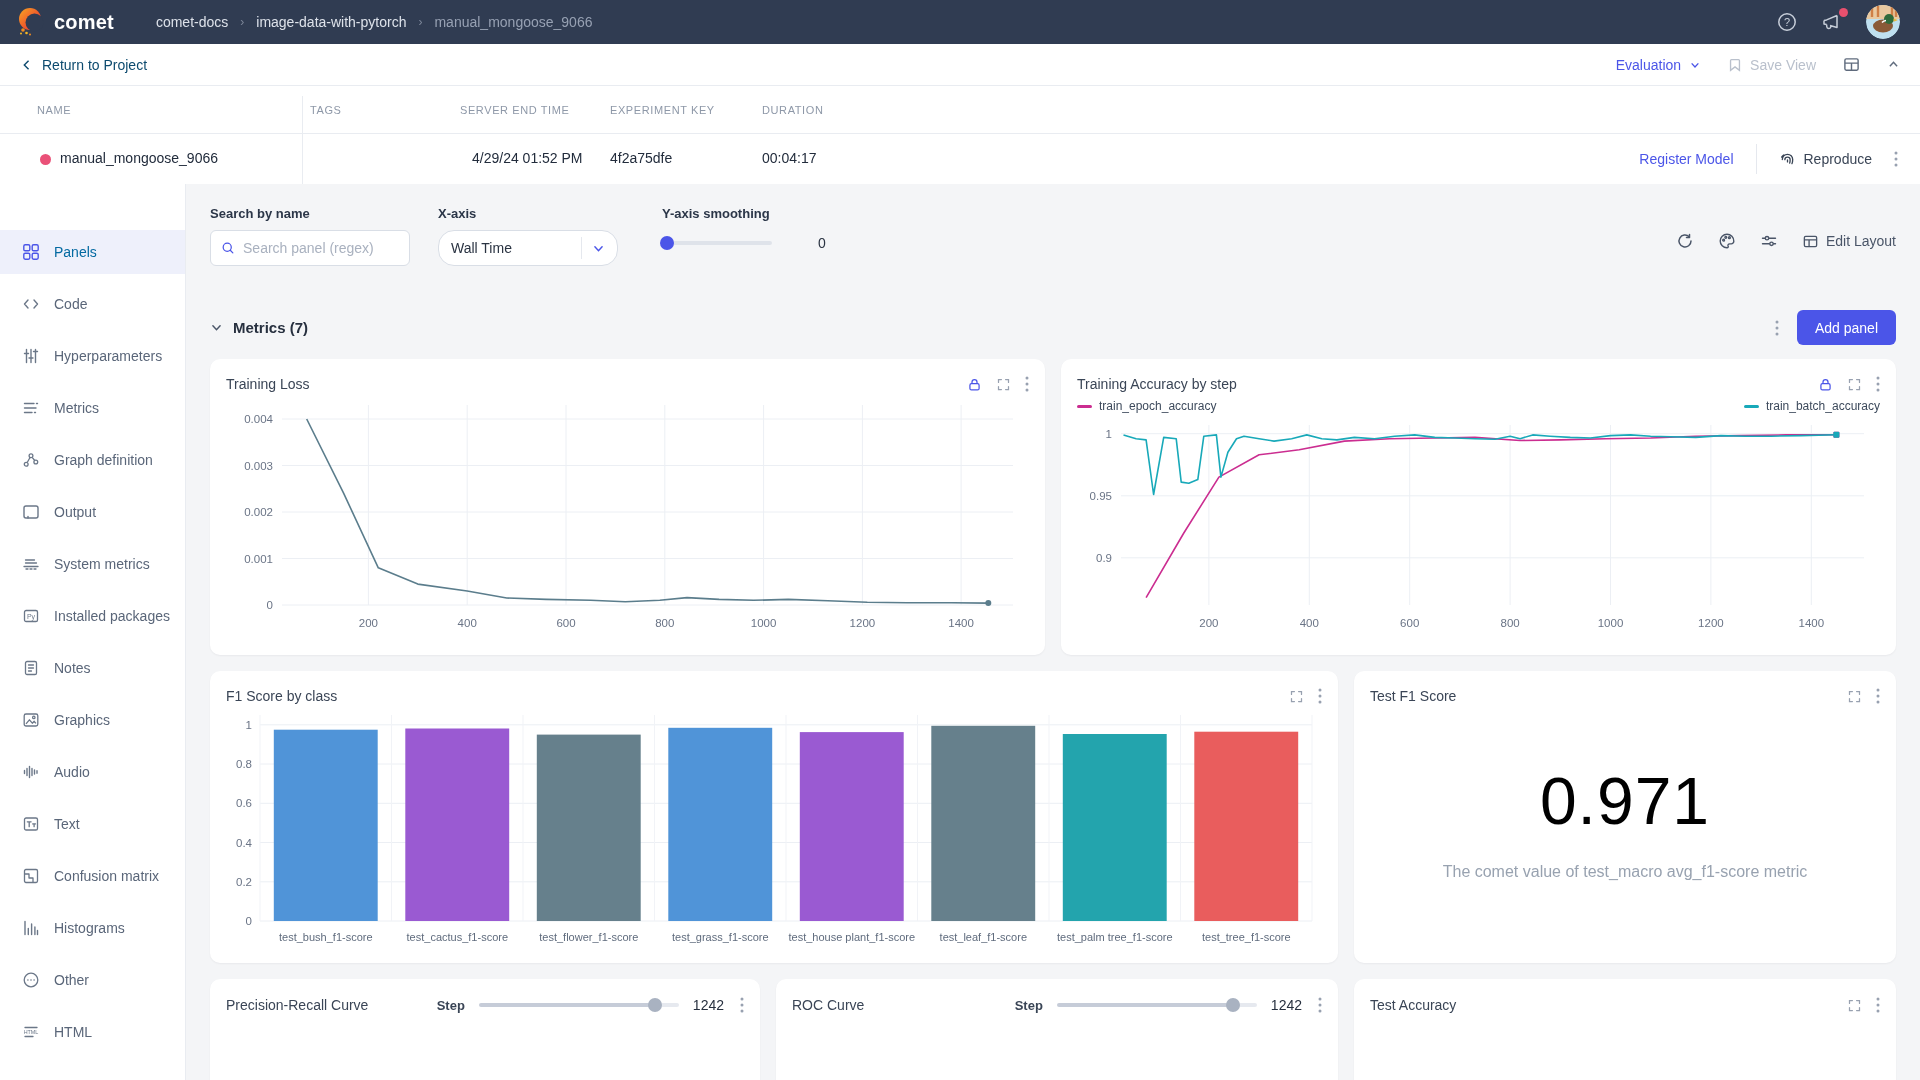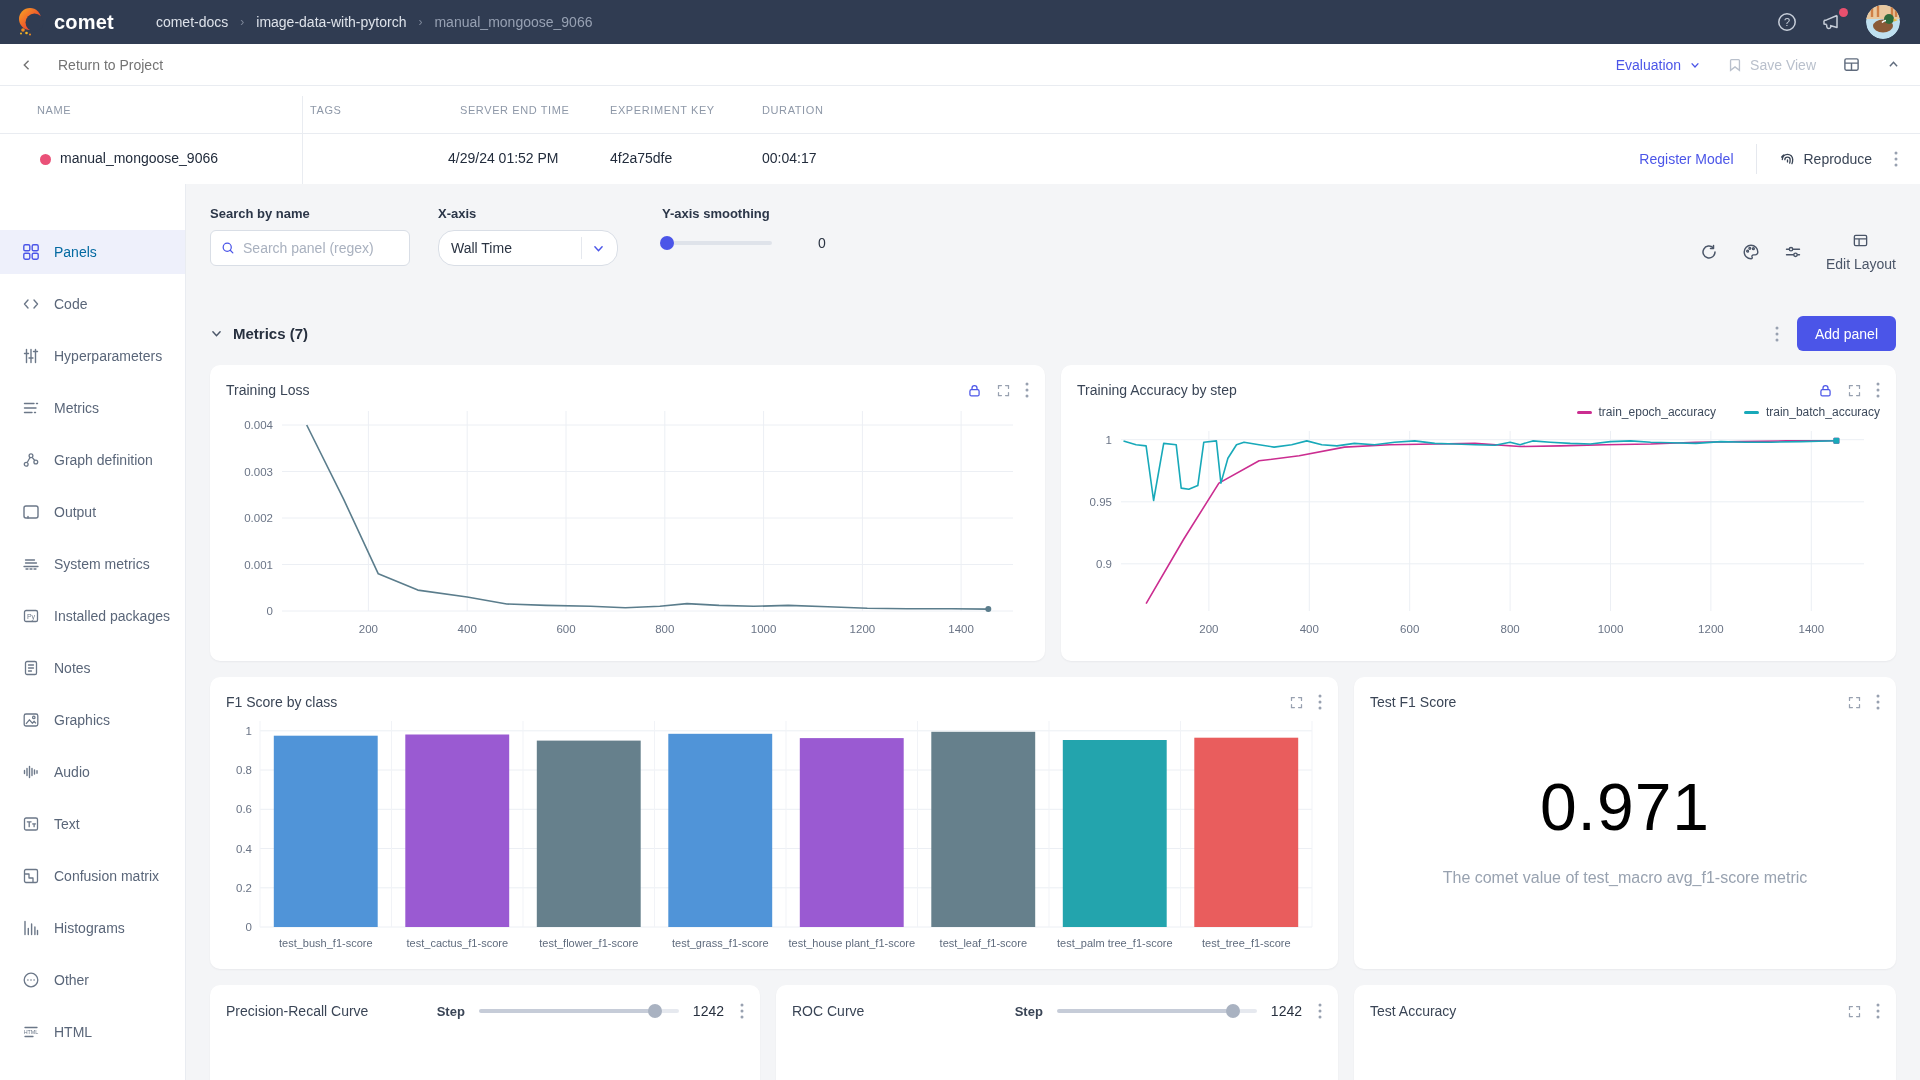--- a/index.html
+++ b/index.html
@@ -15,21 +15,21 @@
   .crumb { color:#dde2ea; cursor:pointer; }
   .crumb.current { color:#97a1b3; }
   .crumb-sep { color:#7c8699; font-size:12px; }
   .nav-right { margin-left:auto; display:flex; align-items:center; gap:22px; }
   .nav-ic { color:#c7ced9; position:relative; cursor:pointer; }
   .badge-dot { position:absolute; top:-3px; right:-4px; width:9px; height:9px; border-radius:50%; background:#e8506e; }
   .avatar { width:34px; height:34px; border-radius:50%; overflow:hidden; cursor:pointer; }
 
   
   .toolbar { height:42px; background:#fff; border-bottom:1px solid #e9ecf1; display:flex; align-items:center; padding:0 20px; }
-  .return-link { display:flex; align-items:center; gap:24px; color:#737373; font-size:14px; cursor:pointer; }
+  .return-link { display:flex; align-items:center; gap:8px; color:#0c4a6e; font-size:14px; cursor:pointer; }
   .tb-right { margin-left:auto; display:flex; align-items:center; gap:26px; }
   .view-select { display:flex; align-items:center; gap:8px; color:#4b55e8; font-size:14px; font-weight:500; cursor:pointer; }
   .save-view { display:flex; align-items:center; gap:7px; color:#b9c0cc; font-size:14px; cursor:pointer; }
   .tb-ic { color:#5f6b7d; cursor:pointer; }
 
   
   .exp-table { background:#fff; position:relative; }
   .exp-head { height:48px; position:relative; border-bottom:1px solid #e9ecf1; }
   .exp-head .col { position:absolute; top:18px; font-size:11px; letter-spacing:.6px; color:#8e98a8; font-weight:500; cursor:pointer; }
   .col-divider { position:absolute; left:302px; top:10px; bottom:0; width:1px; background:#e9ecf1; }
@@ -63,21 +63,21 @@
   .select-box .sel-right { margin-left:auto; display:flex; align-items:center; gap:10px; }
   .sel-div { width:1px; height:22px; background:#e5e8ee; }
   .smooth-group { margin-left:44px; }
   .smooth-row { display:flex; align-items:center; margin-top:14px; }
   .slider { position:relative; height:4px; border-radius:2px; background:#dfe3ea; cursor:pointer; }
   .slider .thumb { position:absolute; top:-5px; width:14px; height:14px; border-radius:50%; }
   .smooth-slider { width:110px; }
   .smooth-slider .thumb { left:-2px; background:#4b55e8; }
   .smooth-val { font-size:14px; color:#2a3342; margin-left:46px; }
   .ctl-right { margin-left:auto; display:flex; align-items:center; gap:24px; margin-top:26px; color:#5f6b7d; }
-  .ctl-right .ibtn { cursor:pointer; display:flex; align-items:center; gap:7px; font-size:14px; color:#4a5568;flex-direction:column; }
+  .ctl-right .ibtn { cursor:pointer; display:flex; align-items:center; gap:7px; font-size:14px; color:#4a5568; }
 
   
   .metrics-head { margin-top:44px; display:flex; align-items:center; }
   .sec-title { display:flex; align-items:center; gap:10px; font-size:15px; font-weight:700; color:#27303f; cursor:pointer; }
   .mh-right { margin-left:auto; display:flex; align-items:center; gap:18px; }
   .add-panel { height:35px; padding:0 18px; background:#4b55e8; color:#fff; border:none; border-radius:6px; font-size:14px; font-family:inherit; cursor:pointer; }
 
   
   .prow { display:flex; gap:16px; margin-top:16px; }
   .prow.first { margin-top:14px; }
@@ -87,21 +87,21 @@
   .p-542 { width:542px; height:292px; }
   .p-550 { width:550px; height:200px; }
   .p-562 { width:562px; height:200px; }
   .p-542b { width:542px; height:200px; }
   .phead { display:flex; align-items:center; height:22px; }
   .ptitle { font-size:14px; color:#3a4556; }
   .picons { margin-left:auto; display:flex; align-items:center; gap:14px; color:#98a1b0; }
   .picons .lock { color:#4b55e8; }
   .picons > * { cursor:pointer; }
 
-  .legend-row { display:flex; justify-content:flex-end; align-items:center; gap:28px; height:22px; }
+  .legend-row { display:flex; justify-content:space-between; align-items:center; gap:44px; height:22px; }
   .legend-item { display:flex; align-items:center; gap:7px; font-size:12px; color:#3d4a5c; }
   .swatch { width:15px; height:3px; border-radius:2px; }
   .swatch.epoch { background:#cb2d90; }
   .swatch.batch { background:#18a9b9; }
 
   
   .big-wrap { height:230px; display:flex; flex-direction:column; align-items:center; justify-content:center; }
   .big-number { font-size:66px; font-weight:300; color:#000000; letter-spacing:1px; }
   .big-caption { font-size:16px; color:#98a2b0; margin-top:24px; }
 
@@ -209,21 +209,21 @@
   <div class="exp-head">
     <span class="col" style="left:37px">NAME</span>
     <span class="col" style="left:310px">TAGS</span>
     <span class="col" style="left:460px">SERVER END TIME</span>
     <span class="col" style="left:610px">EXPERIMENT KEY</span>
     <span class="col" style="left:762px">DURATION</span>
   </div>
   <div class="exp-row">
     <span class="dot"></span>
     <span class="cell" style="left:60px">manual_mongoose_9066</span>
-    <span class="cell" style="left:448px">4/29/24 01:52 PM</span>
+    <span class="cell" style="left:472px">4/29/24 01:52 PM</span>
     <span class="cell key-link" style="left:610px">4f2a75dfe</span>
     <span class="cell" style="left:762px">00:04:17</span>
     <div class="row-actions">
       <span class="register-link">Register Model</span>
       <span class="v-div"></span>
       <span class="reproduce">
         <svg width="17" height="17" viewBox="0 0 18 18" fill="none" stroke="currentColor" stroke-width="1.4" stroke-linecap="round">
           <path d="M3.5 9a5.5 5.5 0 0 1 11 0c0 2.6-.8 4.4-.8 4.4M6.2 9.2a2.8 2.8 0 0 1 5.6 0c0 2-.5 3.6-.5 3.6M9 9.4v2.2M2.8 6.5A7 7 0 0 1 5 4.2"></path>
         </svg>
         <span>Reproduce</span>

